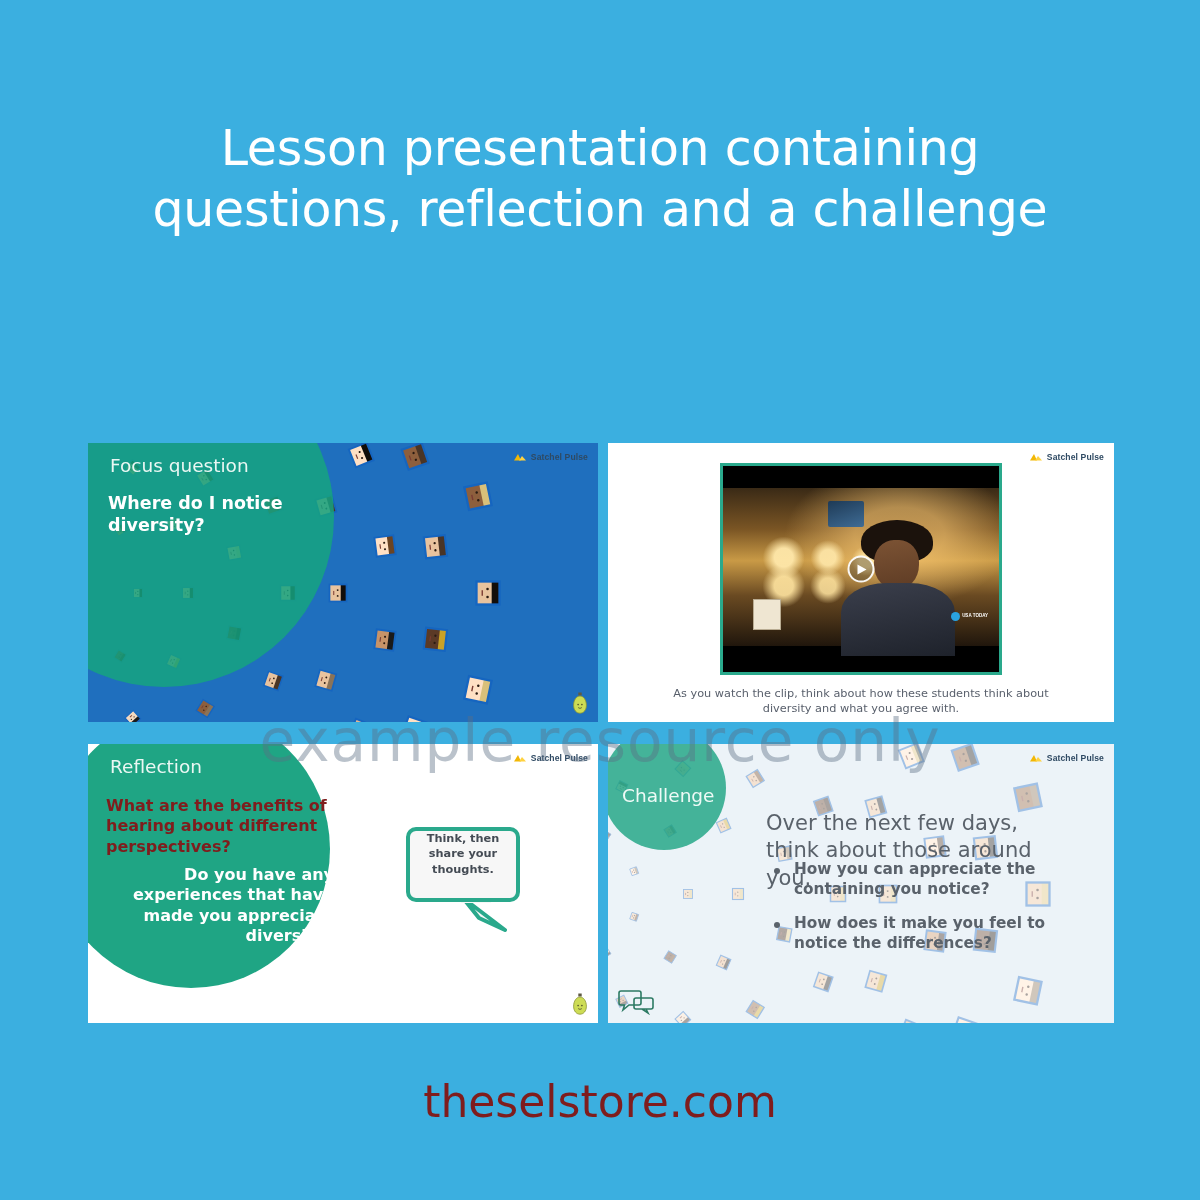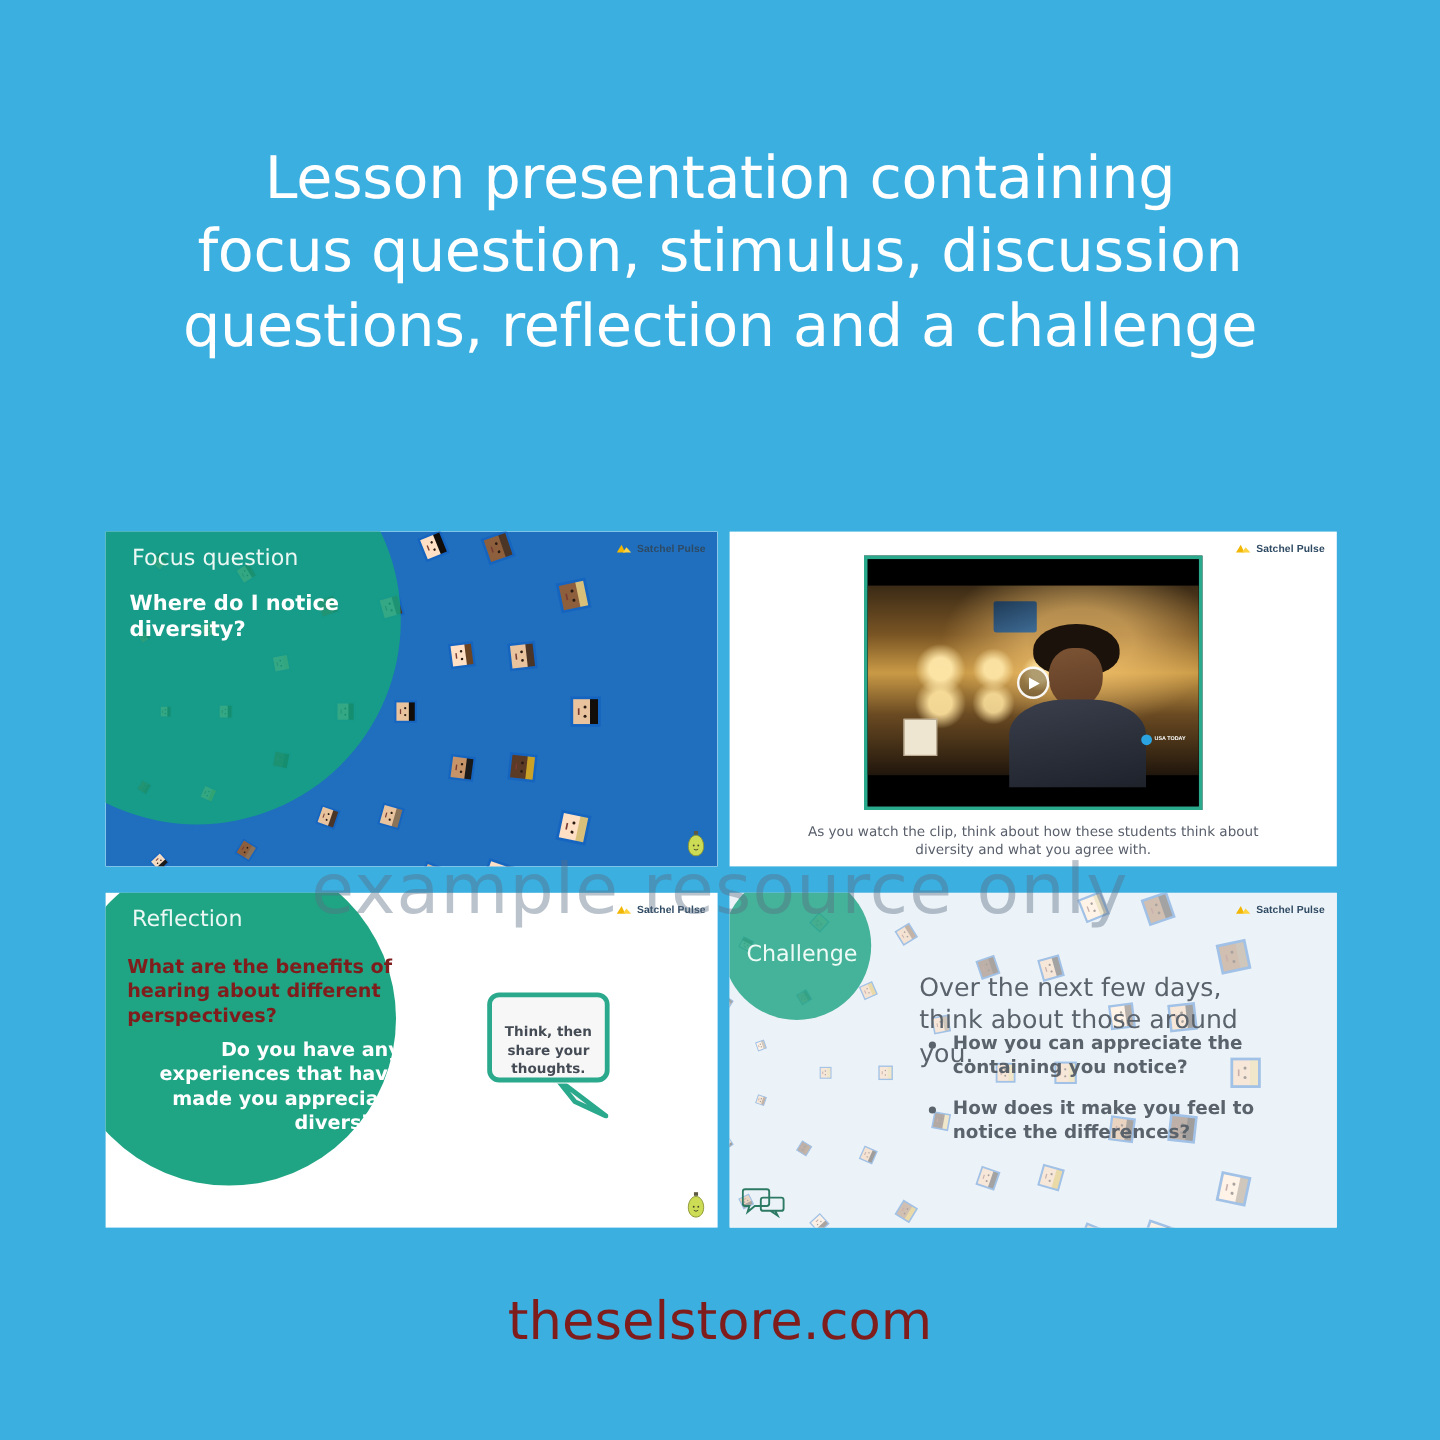--- a/index.html
+++ b/index.html
@@ -157,23 +157,23 @@
     color: #7f1d1d; font-size: 16px; font-weight: bold; line-height: 1.28;
     font-family: "DejaVu Sans", sans-serif;
   }
   .refl-q2 {
     position: absolute; left: 18px; top: 121px; width: 228px; z-index: 10;
     color: #ffffff; font-size: 16px; font-weight: bold; line-height: 1.28;
     text-align: right;
     font-family: "DejaVu Sans", sans-serif;
   }
   .bubble {
-    position: absolute; left: 318px; top: 83px; width: 102px; height: 75px;
+    position: absolute; left: 318px; top: 83px; width: 114px; height: 75px;
     border: 4px solid #2aa98c; border-radius: 10px; background: #f7f7f7;
-    display:flex; align-items:flex-end; justify-content:center; z-index: 8;
+    display:flex; align-items:flex-start; justify-content:center; z-index: 8;
   }
   .bubble-text {
     text-align:center; color: #444b54; font-size: 11.3px; font-weight: bold;
     line-height: 1.35; font-family: "DejaVu Sans", sans-serif;
   }
   .bubble-tail {
     position:absolute; left: 373px; top: 152px; z-index: 7;
   }
 
   
@@ -218,21 +218,20 @@
     font-family: "DejaVu Sans", sans-serif;
   }
 </style>
 </head>
 <body>
 
 <div id="root">
 
   <div class="headline">
     <span class="ln">Lesson presentation containing</span>
-    <span class="ln">focus question, stimulus, discussion</span>
     <span class="ln">questions, reflection and a challenge</span>
   </div>
 
   <div class="slide" id="slide-focus">
 
     <div class="faces-bg">
       <svg width="510" height="279" viewBox="0 0 510 279" preserveAspectRatio="none" aria-hidden="true">
         <defs>
           <linearGradient id="skA" x1="0" y1="0" x2="1" y2="1">
             <stop offset="0%" stop-color="#d8ab85"></stop>

